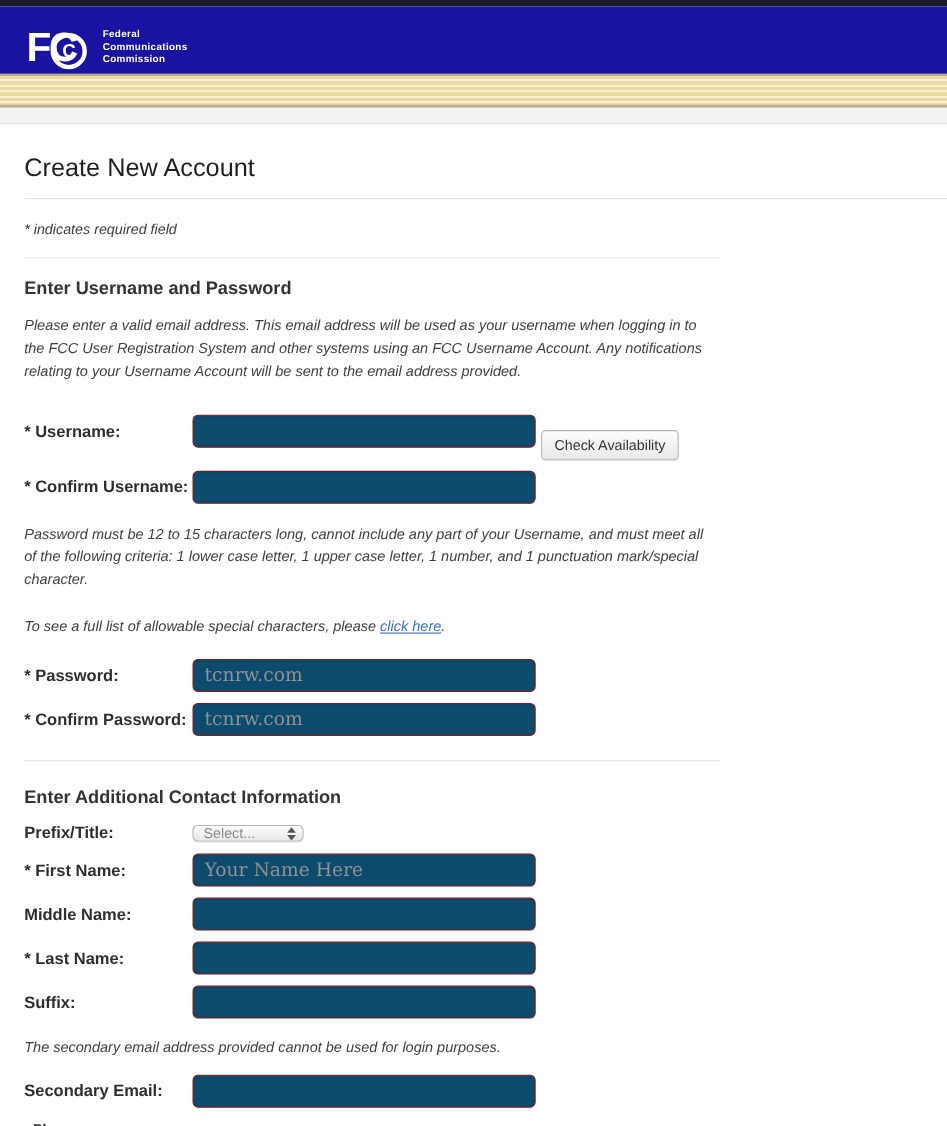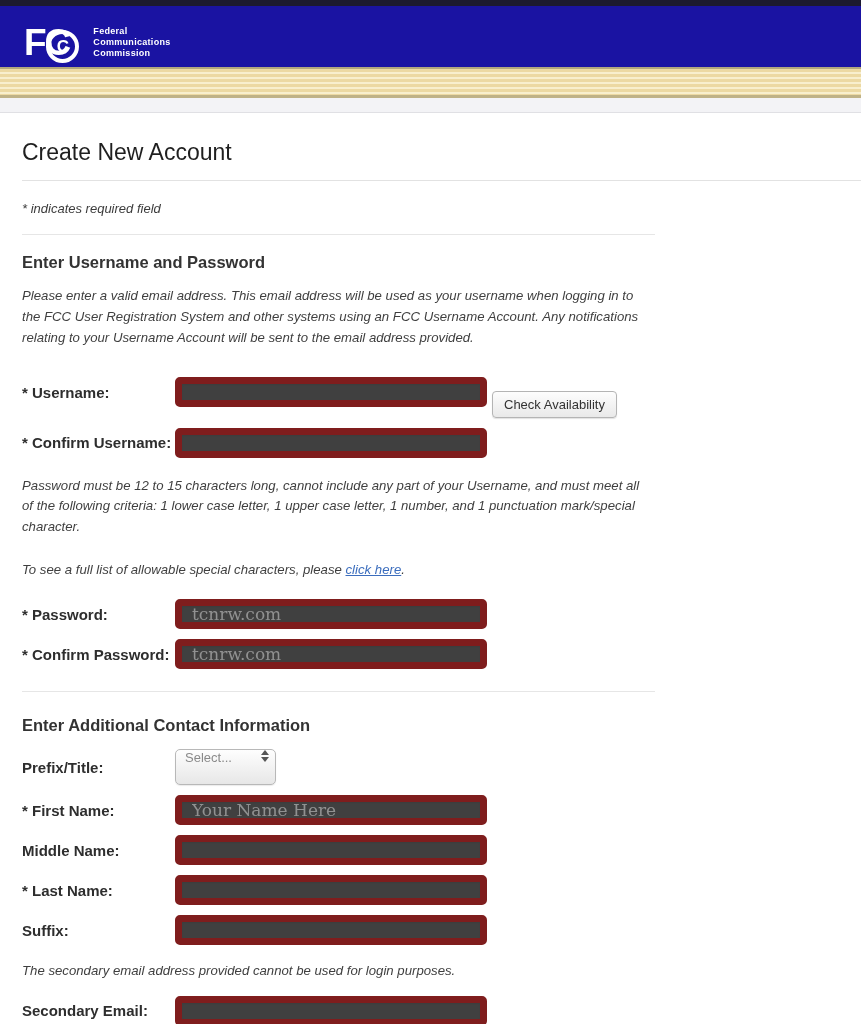--- a/index.html
+++ b/index.html
@@ -33,33 +33,33 @@
   hr.full { border:none; border-top:1px solid #e2e2e2; margin:0 0 0 0; width:839px; }
   hr.part { border:none; border-top:1px solid #e6e6e6; width:633px; }
   .required-note { font-style:italic; font-size:13px; color:#3c3c3c; margin:20px 0 18px 0; }
   .sec-head { font-size:16.5px; font-weight:bold; color:#333; margin:18px 0 14px 0; }
   .para { font-style:italic; font-size:13.2px; color:#3f3f3f; line-height:1.58;
           width:625px; margin-bottom:14px; }
   .link { color:#3b6dbd; text-decoration:underline; cursor:pointer; }
 
   .frow { display:flex; align-items:center; margin-bottom:10px; }
   .flabel { width:153px; font-size:15px; font-weight:bold; color:#2e2e2e; flex-shrink:0; }
-  .tinput { width:312px; height:30px; border:7px solid #7f1d1d; border-radius:5px;
-            background:#404040; box-shadow:inset 0 1px 2px rgba(0,0,0,0.06);
+  .tinput { width:312px; height:30px; border:1px solid #7f1d1d; border-radius:5px;
+            background:#0c4a6e; box-shadow:inset 0 1px 2px rgba(0,0,0,0.06);
             font-family:"DejaVu Serif", serif; font-size:17px; color:#919191;
             padding:0 10px; outline:none; }
   .tinput.sans { font-family:"Liberation Sans", sans-serif; font-size:14px; color:#333; }
 
   .btn { margin-left:5px; height:27px; padding:0 11px; font-size:13px; color:#333;
          background:linear-gradient(#fdfdfd,#e9e9e9); border:1px solid #b4b4b4;
          border-radius:4px; box-shadow:0 1px 1px rgba(0,0,0,0.12); cursor:pointer;
          font-family:"Liberation Sans", sans-serif;margin-top:24px; }
 
-  .select { width:101px; height:36px; border:1px solid #b8b8b8; border-radius:5px;
-            background:linear-gradient(#fefefe,#e7e7e7); display:flex; 
+  .select { width:101px; height:15px; border:1px solid #b8b8b8; border-radius:5px;
+            background:linear-gradient(#fefefe,#e7e7e7); display:flex; align-items:center;
             padding:0 6px 0 9px; cursor:pointer; box-shadow:0 1px 1px rgba(0,0,0,0.08); }
   .select .sel-text { font-size:13px; color:#8a8a8a; flex:1; }
   .arrows { display:flex; flex-direction:column; gap:2px; align-items:center; }
   .arr-up { width:0; height:0; border-left:4px solid transparent; border-right:4px solid transparent;
             border-bottom:5px solid #555; }
   .arr-dn { width:0; height:0; border-left:4px solid transparent; border-right:4px solid transparent;
             border-top:5px solid #555; }
 
   .phone-row { display:flex; margin-bottom:10px; }
   .phone-main-label { width:153px; font-size:13px; font-weight:bold; color:#2e2e2e;

